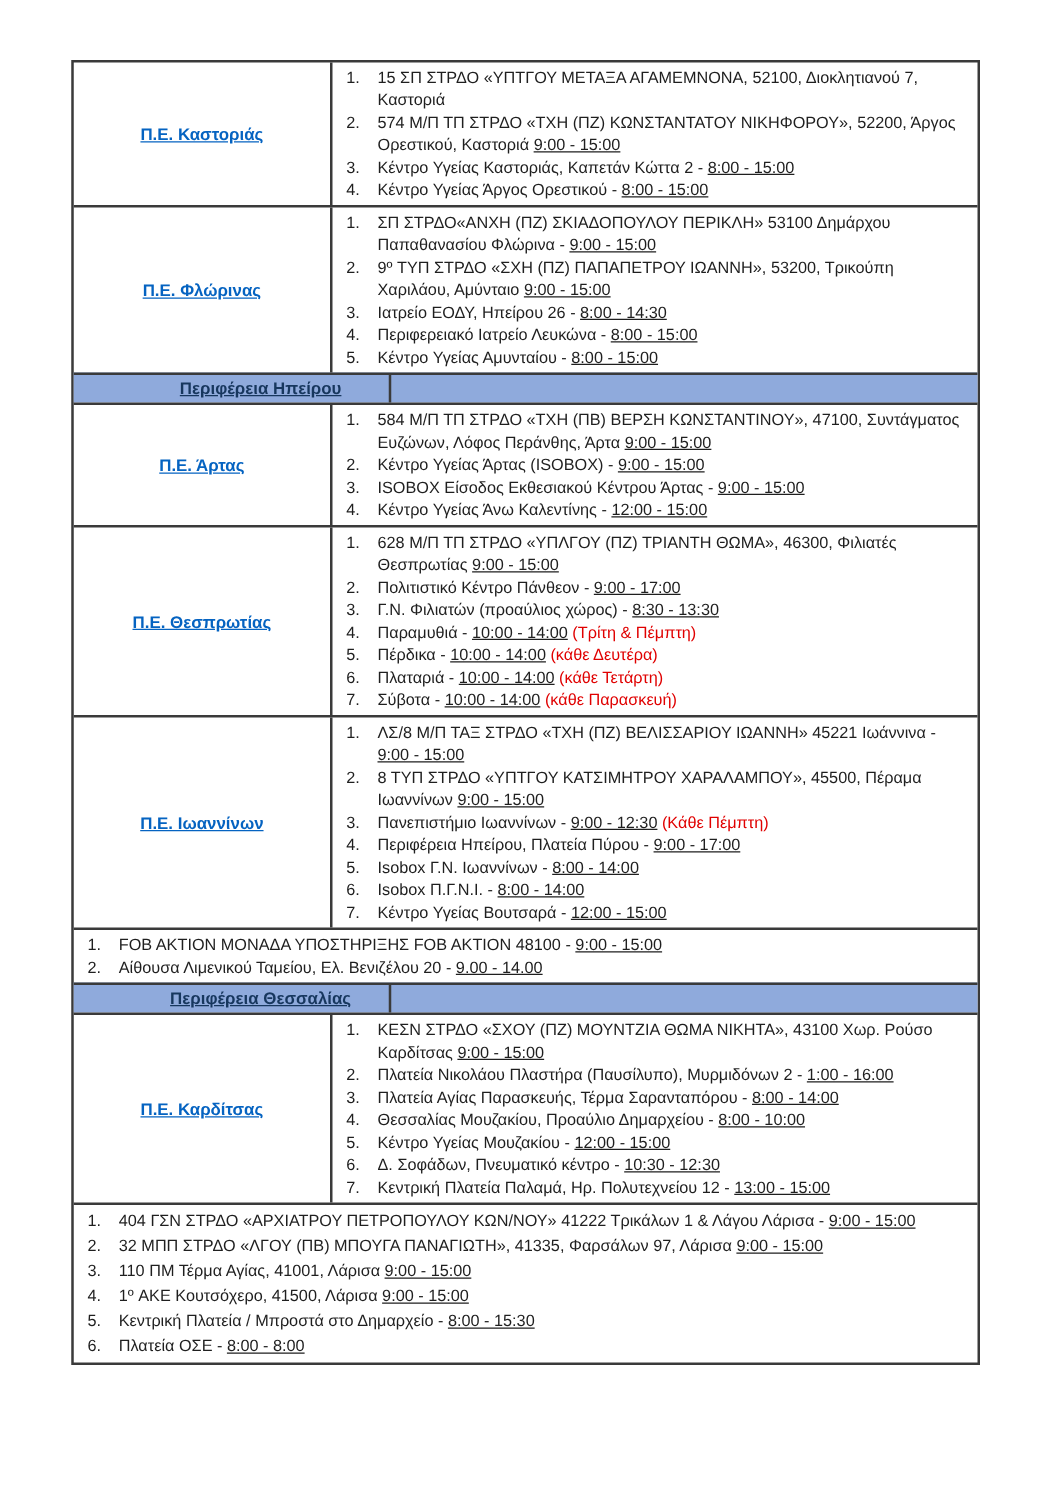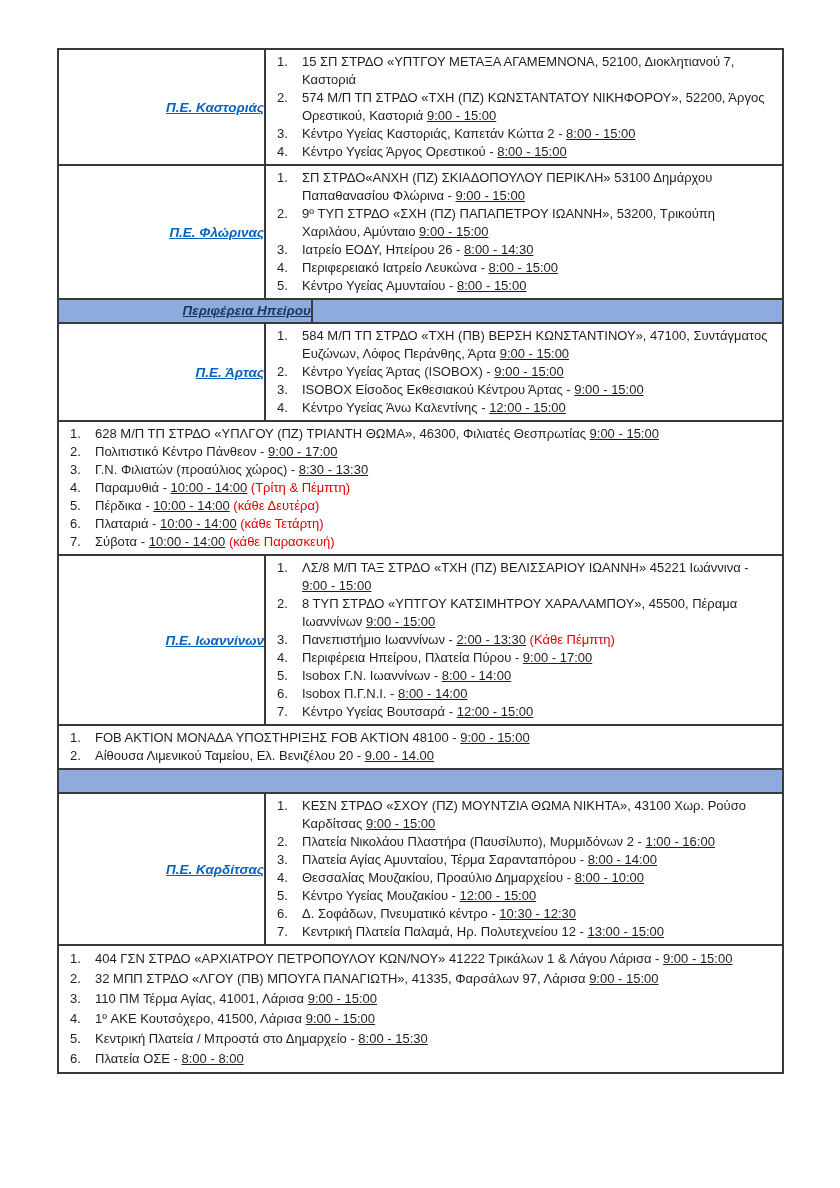--- a/index.html
+++ b/index.html
@@ -9,21 +9,21 @@
   }
   .table{
     position:absolute;left:57px;top:48px;width:727px;
     border:2px solid var(--border);box-sizing:border-box;
   }
   .row,.band-row{display:flex;border-top:2px solid var(--border);}
   .table > :first-child{border-top:none;}
   .cell-left,.band-left{
     width:207px;flex:0 0 207px;box-sizing:border-box;
     border-right:2px solid var(--border);
-    display:flex;align-items:center;justify-content:flex-end;font-style:italic;
+    display:flex;align-items:center;justify-content:center;
   }
   .band-row{background:var(--band-bg);height:22px;padding-left:47px;}
   .band-left{border-right:2px solid var(--border);}
   .band-right{flex:1;}
   .band-label{
     color:var(--band-text);font-weight:700;text-decoration:underline;
     font-size:13.5px;line-height:20px;
   }
   .region-label{
     color:var(--region-link);font-weight:700;text-decoration:underline;
@@ -86,68 +86,74 @@
         <div class="cell-right">
           <ol class="loc-list">
             <li class="loc-item"><span class="seg-plain">584 Μ/Π ΤΠ ΣΤΡΔΟ «ΤΧΗ (ΠΒ) ΒΕΡΣΗ ΚΩΝΣΤΑΝΤΙΝΟΥ», 47100, Συντάγματος Ευζώνων, Λόφος Περάνθης, Άρτα </span><span class="seg-time">9:00 - 15:00</span></li>
             <li class="loc-item"><span class="seg-plain">Κέντρο Υγείας Άρτας (ISOBOX) - </span><span class="seg-time">9:00 - 15:00</span></li>
             <li class="loc-item"><span class="seg-plain">ISOBOX Είσοδος Εκθεσιακού Κέντρου Άρτας - </span><span class="seg-time">9:00 - 15:00</span></li>
             <li class="loc-item"><span class="seg-plain">Κέντρο Υγείας Άνω Καλεντίνης - </span><span class="seg-time">12:00 - 15:00</span></li>
           </ol>
         </div>
       </div>
       <div class="row">
+        <div class="cell-left">
+          <span class="region-label">Π.Ε. Θεσπρωτίας</span>
+        </div>
         <div class="cell-right">
           <ol class="loc-list">
             <li class="loc-item"><span class="seg-plain">628 Μ/Π ΤΠ ΣΤΡΔΟ «ΥΠΛΓΟΥ (ΠΖ) ΤΡΙΑΝΤΗ ΘΩΜΑ», 46300, Φιλιατές Θεσπρωτίας </span><span class="seg-time">9:00 - 15:00</span></li>
             <li class="loc-item"><span class="seg-plain">Πολιτιστικό Κέντρο Πάνθεον - </span><span class="seg-time">9:00 - 17:00</span></li>
             <li class="loc-item"><span class="seg-plain">Γ.Ν. Φιλιατών (προαύλιος χώρος) - </span><span class="seg-time">8:30 - 13:30</span></li>
             <li class="loc-item"><span class="seg-plain">Παραμυθιά - </span><span class="seg-time">10:00 - 14:00</span><span class="seg-note"> (Τρίτη &amp; Πέμπτη)</span></li>
             <li class="loc-item"><span class="seg-plain">Πέρδικα - </span><span class="seg-time">10:00 - 14:00</span><span class="seg-note"> (κάθε Δευτέρα)</span></li>
             <li class="loc-item"><span class="seg-plain">Πλαταριά - </span><span class="seg-time">10:00 - 14:00</span><span class="seg-note"> (κάθε Τετάρτη)</span></li>
             <li class="loc-item"><span class="seg-plain">Σύβοτα - </span><span class="seg-time">10:00 - 14:00</span><span class="seg-note"> (κάθε Παρασκευή)</span></li>
           </ol>
         </div>
       </div>
       <div class="row">
         <div class="cell-left">
           <span class="region-label">Π.Ε. Ιωαννίνων</span>
         </div>
         <div class="cell-right">
           <ol class="loc-list">
             <li class="loc-item"><span class="seg-plain">ΛΣ/8 Μ/Π ΤΑΞ ΣΤΡΔΟ «ΤΧΗ (ΠΖ) ΒΕΛΙΣΣΑΡΙΟΥ ΙΩΑΝΝΗ» 45221 Ιωάννινα - </span><span class="seg-time">9:00 - 15:00</span></li>
             <li class="loc-item"><span class="seg-plain">8 ΤΥΠ ΣΤΡΔΟ «ΥΠΤΓΟΥ ΚΑΤΣΙΜΗΤΡΟΥ ΧΑΡΑΛΑΜΠΟΥ», 45500, Πέραμα Ιωαννίνων </span><span class="seg-time">9:00 - 15:00</span></li>
-            <li class="loc-item"><span class="seg-plain">Πανεπιστήμιο Ιωαννίνων - </span><span class="seg-time">2:00 - 13:30</span><span class="seg-note"> (Κάθε Πέμπτη)</span></li>
+            <li class="loc-item"><span class="seg-plain">Πανεπιστήμιο Ιωαννίνων - </span><span class="seg-time">9:00 - 12:30</span><span class="seg-note"> (Κάθε Πέμπτη)</span></li>
             <li class="loc-item"><span class="seg-plain">Περιφέρεια Ηπείρου, Πλατεία Πύρου - </span><span class="seg-time">9:00 - 17:00</span></li>
             <li class="loc-item"><span class="seg-plain">Isobox Γ.Ν. Ιωαννίνων - </span><span class="seg-time">8:00 - 14:00</span></li>
             <li class="loc-item"><span class="seg-plain">Isobox Π.Γ.Ν.Ι. - </span><span class="seg-time">8:00 - 14:00</span></li>
             <li class="loc-item"><span class="seg-plain">Κέντρο Υγείας Βουτσαρά - </span><span class="seg-time">12:00 - 15:00</span></li>
           </ol>
         </div>
       </div>
       <div class="row">
         <div class="cell-right">
           <ol class="loc-list">
             <li class="loc-item"><span class="seg-plain">FOB AKTION ΜΟΝΑΔΑ ΥΠΟΣΤΗΡΙΞΗΣ FOB AKTION 48100 - </span><span class="seg-time">9:00 - 15:00</span></li>
             <li class="loc-item"><span class="seg-plain">Αίθουσα Λιμενικού Ταμείου, Ελ. Βενιζέλου 20 - </span><span class="seg-time">9.00 - 14.00</span></li>
           </ol>
         </div>
       </div>
       <div class="band-row">
+        <div class="band-left">
+          <span class="band-label">Περιφέρεια Θεσσαλίας</span>
+        </div>
         <div class="band-right"></div>
       </div>
       <div class="row">
         <div class="cell-left">
           <span class="region-label">Π.Ε. Καρδίτσας</span>
         </div>
         <div class="cell-right">
           <ol class="loc-list">
             <li class="loc-item"><span class="seg-plain">ΚΕΣΝ ΣΤΡΔΟ «ΣΧΟΥ (ΠΖ) ΜΟΥΝΤΖΙΑ ΘΩΜΑ ΝΙΚΗΤΑ», 43100 Χωρ. Ρούσο Καρδίτσας </span><span class="seg-time">9:00 - 15:00</span></li>
             <li class="loc-item"><span class="seg-plain">Πλατεία Νικολάου Πλαστήρα (Παυσίλυπο), Μυρμιδόνων 2 - </span><span class="seg-time">1:00 - 16:00</span></li>
-            <li class="loc-item"><span class="seg-plain">Πλατεία Αγίας Αμυνταίου, Τέρμα Σαρανταπόρου - </span><span class="seg-time">8:00 - 14:00</span></li>
+            <li class="loc-item"><span class="seg-plain">Πλατεία Αγίας Παρασκευής, Τέρμα Σαρανταπόρου - </span><span class="seg-time">8:00 - 14:00</span></li>
             <li class="loc-item"><span class="seg-plain">Θεσσαλίας Μουζακίου, Προαύλιο Δημαρχείου - </span><span class="seg-time">8:00 - 10:00</span></li>
             <li class="loc-item"><span class="seg-plain">Κέντρο Υγείας Μουζακίου - </span><span class="seg-time">12:00 - 15:00</span></li>
             <li class="loc-item"><span class="seg-plain">Δ. Σοφάδων, Πνευματικό κέντρο - </span><span class="seg-time">10:30 - 12:30</span></li>
             <li class="loc-item"><span class="seg-plain">Κεντρική Πλατεία Παλαμά, Ηρ. Πολυτεχνείου 12 - </span><span class="seg-time">13:00 - 15:00</span></li>
           </ol>
         </div>
       </div>
       <div class="row loose">
         <div class="cell-right">
           <ol class="loc-list">

